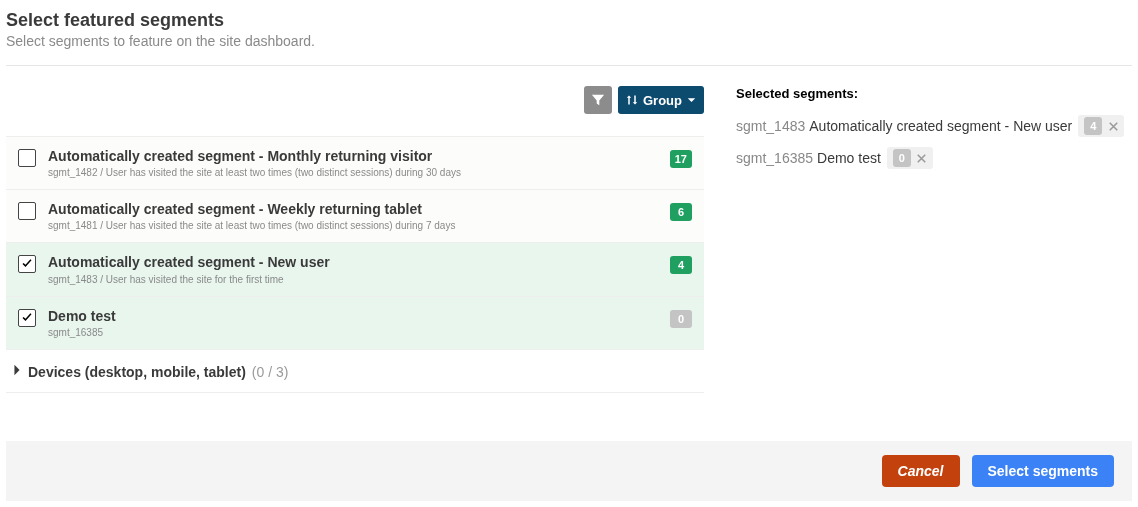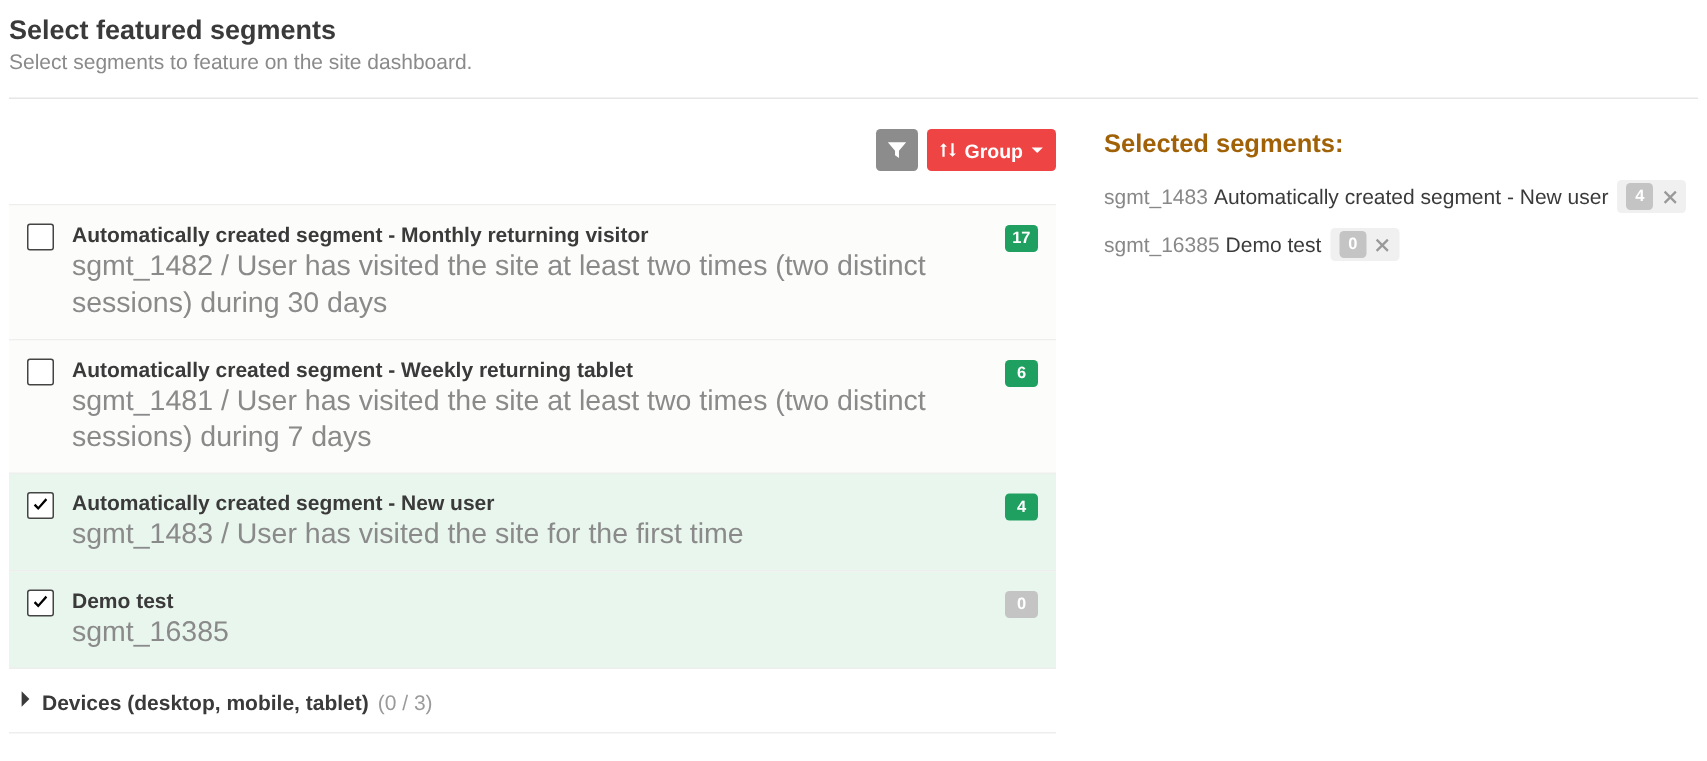--- a/index.html
+++ b/index.html
@@ -63,21 +63,21 @@
     border-radius: 3px;
     display: flex;
     align-items: center;
     justify-content: center;
     margin-right: 6px;
     cursor: pointer;
   }
   .icon-btn svg { fill: #fff; }
   .group-btn {
     height: 28px;
-    background: #ef4444;
+    background: #0c4a6e;
     border-radius: 3px;
     color: #fff;
     display: flex;
     align-items: center;
     padding: 0 8px;
     font-size: 13px;
     font-weight: 600;
     gap: 5px;
     cursor: pointer;
   }
@@ -104,21 +104,21 @@
     flex-shrink: 0;
     display: flex;
     align-items: center;
     justify-content: center;
     background: #fff;
   }
   .chk svg { display: none; }
   .row.selected .chk svg { display: block; }
   .row-text { flex: 1; }
   .row-title { font-weight: 600; color: #3a3a3a; font-size: 14px; line-height: 1.3; }
-  .row-sub { color: #8a8a8a; font-size: 19px; line-height: 1.3; margin-top: 1px; }
+  .row-sub { color: #8a8a8a; font-size: 10px; line-height: 1.3; margin-top: 1px; }
   .badge {
     min-width: 22px;
     height: 18px;
     border-radius: 3px;
     font-size: 11px;
     font-weight: 700;
     color: #fff;
     display: flex;
     align-items: center;
     justify-content: center;
@@ -134,23 +134,23 @@
     display: flex;
     padding: 14px 6px 12px 6px;
     border-bottom: 1px solid #eee;
     cursor: pointer;
   }
   .group-row .chevron { margin-right: 6px; }
   .group-row .gname { font-weight: 600; color: #3a3a3a; font-size: 14px; }
   .group-row .gcount { color: #9a9a9a; font-size: 14px; margin-left: 6px; }
 
   .right-title {
-    font-size: 17px;
+    font-size: 13px;
     font-weight: 700;
-    color: #a16207;
+    color: #000000;
     margin-bottom: 14px;
   }
   .sel-item {
     display: inline-flex;
     align-items: center;
     margin-bottom: 10px;
     font-size: 14px;
   }
   .sel-id { color: #888; margin-right: 4px; }
   .sel-name { color: #3a3a3a; margin-right: 6px; }

